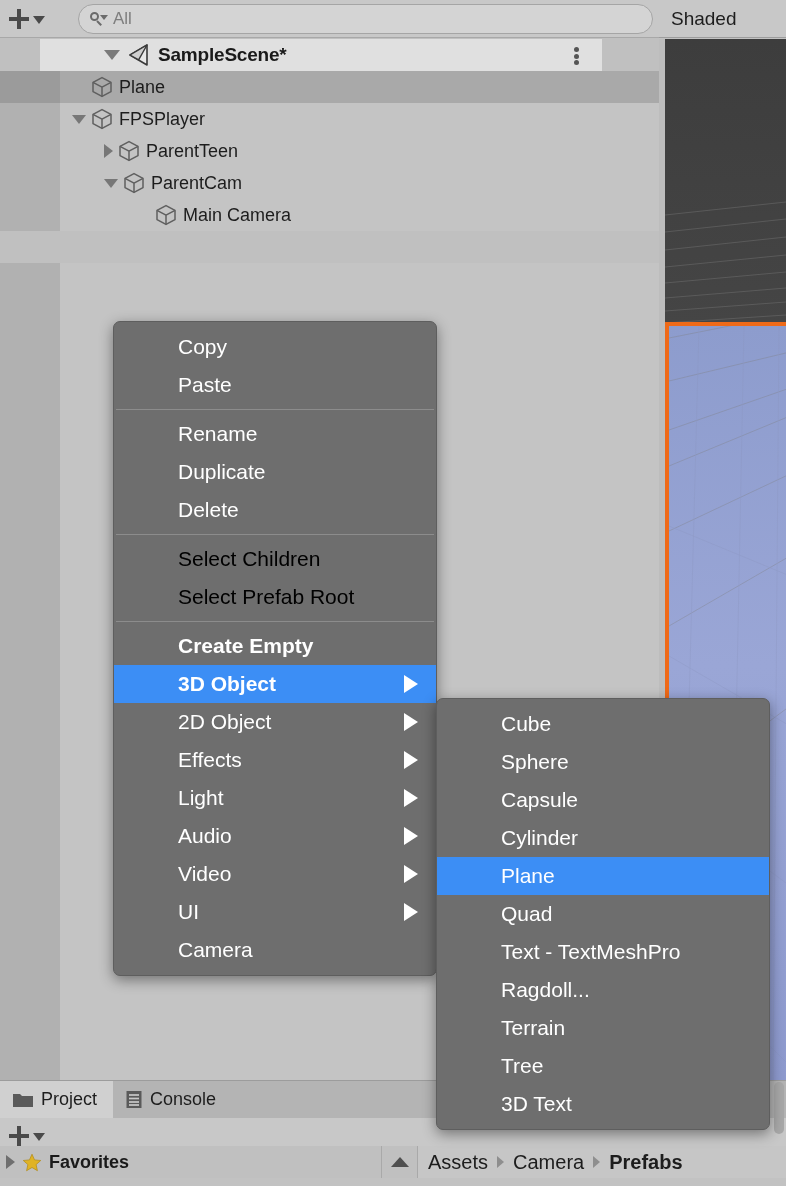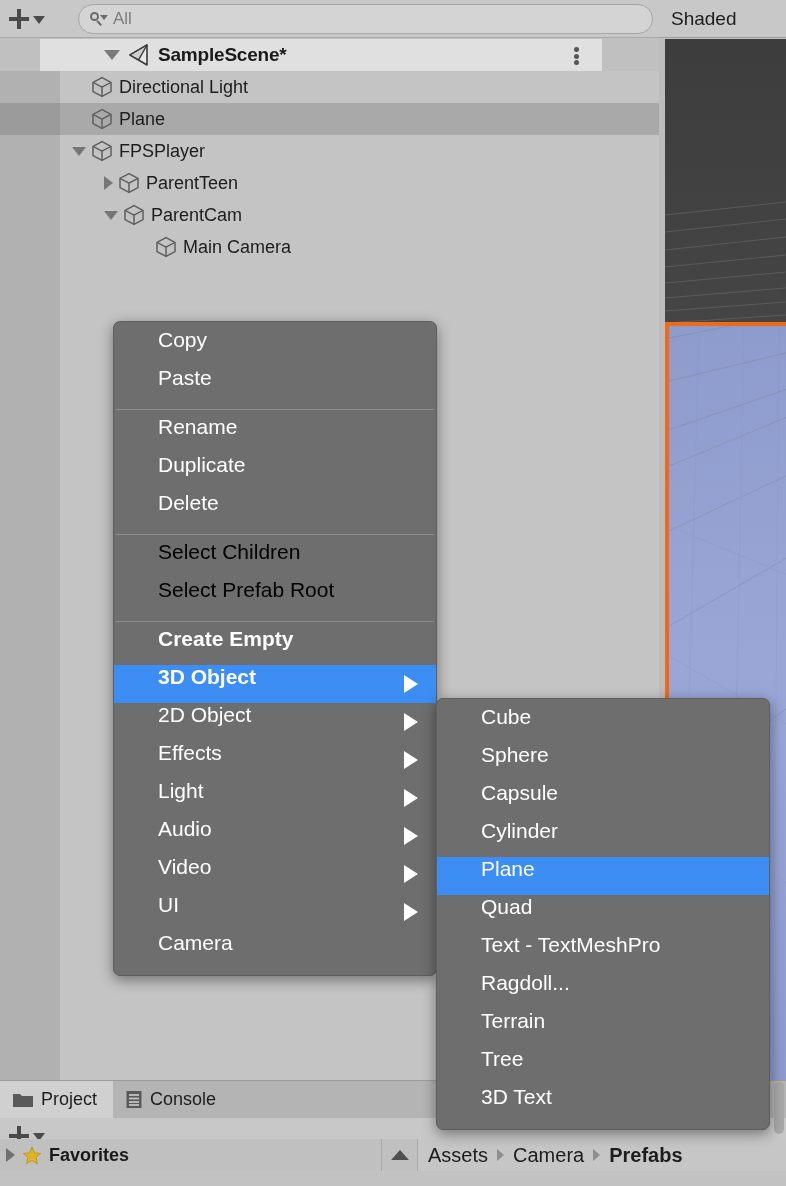--- a/index.html
+++ b/index.html
@@ -209,21 +209,21 @@
   .tab.active { background: #d0d0d0; gap: 7px; }
   .tab .lbl { font-size: 18px; color: #1d1d1d; }
   .folder-icon { width: 22px; height: 17px; flex: none; }
   .console-icon { width: 18px; height: 19px; flex: none; }
   .proj-toolbar {
     position: absolute; left: 0; top: 37px; width: 786px; height: 37px;
     background: #c8c8c8; border-bottom: 1px solid #a3a3a3;
     display: flex; align-items: center;
   }
   .proj-toolbar .add-btn { margin-left: 8px; }
-  .proj-split { position: absolute; left: 0; top: 58px; width: 786px; height: 32px; display: flex; }
+  .proj-split { position: absolute; left: 0; top: 65px; width: 786px; height: 32px; display: flex; }
   .proj-left {
     width: 382px; height: 32px; background: #c0c0c0;
     display: flex; align-items: center; gap: 6px;
     border-right: 1px solid #a9a9a9;
   }
   .fav-arrow {
     margin-left: 6px; width: 0; height: 0;
     border-left: 9px solid #6f6f6f;
     border-top: 7px solid transparent;
     border-bottom: 7px solid transparent;
@@ -264,22 +264,22 @@
     background: #6e6e6e;
     border-radius: 7px;
     box-shadow: 0 4px 14px rgba(0,0,0,.42);
     padding: 6px 0;
     border: 1px solid #5e5e5e;
   }
   .ctx-main { left: 113px; top: 321px; width: 324px; }
   .ctx-sub  { left: 436px; top: 698px; width: 334px; }
   .mi {
     position: relative; height: 38px;
-    display: flex; 
-    padding-left: 44px; padding-right: 14px;
+    display: flex; align-items: center;
+    padding-left: 64px; padding-right: 14px;
     cursor: default;
   }
   .mi .txt { font-size: 21px; color: #ffffff; white-space: nowrap; }
   .mi.bold .txt { font-weight: bold; }
   .mi.disabled .txt { color: #000000; }
   .mi.highlight { background: #3c8ef5; }
   .mi .arrow {
     position: absolute; right: 18px; top: 50%; margin-top: -9px;
     width: 0; height: 0;
     border-left: 14px solid #ffffff;
@@ -322,32 +322,20 @@
           <i></i>
           <i></i>
       </div>
     </div>
 
     <div class="hier-body-fill">
       <div class="gut"></div>
     </div>
 
     <div class="tree" id="tree">
-        <div class="row">
-          <div class="gutter"></div>
-          <div class="content" style="margin-left: 72px;">
-            <div class="foldout hidden"></div>
-            <svg class="cube-icon" viewBox="0 0 24 24">
-              <path d="M12 2.6 L21 7.4 L21 16.6 L12 21.4 L3 16.6 L3 7.4 Z" fill="none" stroke="#5f5f5f" stroke-width="1.5" stroke-linejoin="round"></path>
-              <path d="M3 7.4 L12 12.2 L21 7.4" fill="none" stroke="#5f5f5f" stroke-width="1.5" stroke-linejoin="round"></path>
-              <path d="M12 12.2 L12 21.4" fill="none" stroke="#5f5f5f" stroke-width="1.5"></path>
-            </svg>
-            <span class="row-label">Directional Light</span>
-          </div>
-        </div>
         <div class="row selected">
           <div class="gutter"></div>
           <div class="content" style="margin-left: 72px;">
             <div class="foldout hidden"></div>
             <svg class="cube-icon" viewBox="0 0 24 24">
               <path d="M12 2.6 L21 7.4 L21 16.6 L12 21.4 L3 16.6 L3 7.4 Z" fill="none" stroke="#5f5f5f" stroke-width="1.5" stroke-linejoin="round"></path>
               <path d="M3 7.4 L12 12.2 L21 7.4" fill="none" stroke="#5f5f5f" stroke-width="1.5" stroke-linejoin="round"></path>
               <path d="M12 12.2 L12 21.4" fill="none" stroke="#5f5f5f" stroke-width="1.5"></path>
             </svg>
             <span class="row-label">Plane</span>

